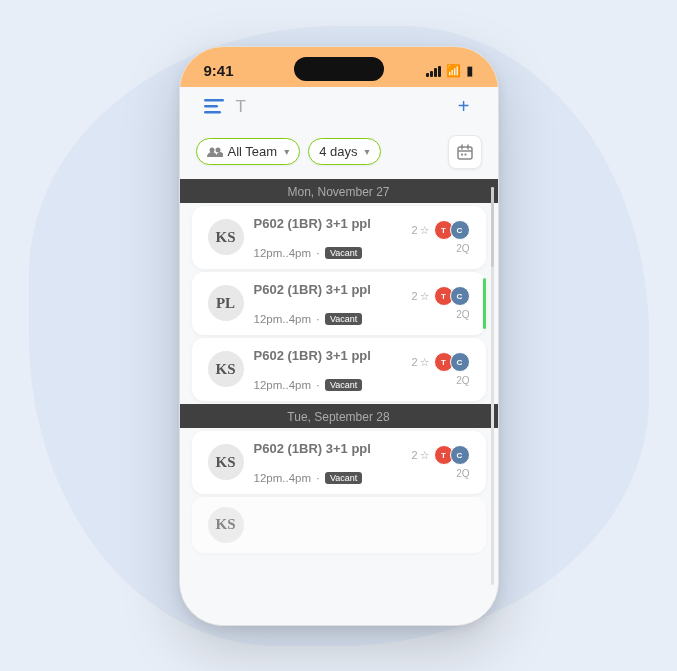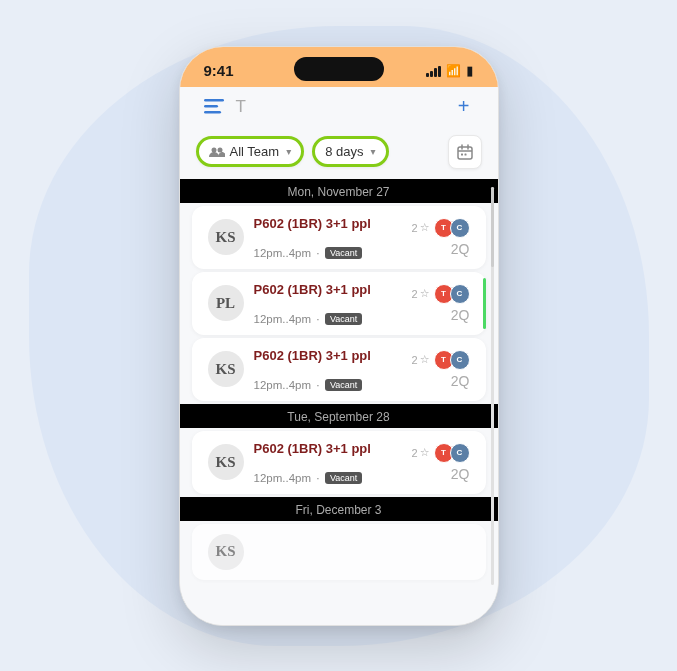--- a/index.html
+++ b/index.html
@@ -114,21 +114,21 @@
       align-items: center;
       gap: 8px;
       padding: 6px 16px 10px 16px;
       background: #f7f8fa;
     }
     .filter-btn {
       display: flex;
       align-items: center;
       gap: 5px;
       background: #fff;
-      border: 3px solid #84cc16;
+      border: 1px solid #84cc16;
       border-radius: 20px;
       padding: 5px 10px;
       font-size: 13px;
       color: #333;
       cursor: pointer;
       box-shadow: 0 1px 3px rgba(0,0,0,0.06);
     }
     .filter-btn svg {
       flex-shrink: 0;
     }
@@ -149,21 +149,21 @@
       cursor: pointer;
       box-shadow: 0 1px 3px rgba(0,0,0,0.06);
       margin-left: auto;
     }
     
     .date-divider {
       text-align: center;
       font-size: 12px;
       color: #aaa;
       padding: 6px 0 4px 0;
-      background: #000000;
+      background: #404040;
     }
     
     .scroll-area {
       overflow-y: auto;
       flex: 1;
       background: #f7f8fa;
     }
     .scroll-area::-webkit-scrollbar { display: none; }
     
     .task-card {
@@ -201,21 +201,21 @@
       flex-shrink: 0;
       font-family: Liberation Serif, serif;
     }
     .task-info {
       flex: 1;
       min-width: 0;
     }
     .task-title {
       font-size: 13px;
       font-weight: 600;
-      color: #7f1d1d;
+      color: #737373;
     }
     .task-subtitle {
       display: flex;
       align-items: center;
       gap: 5px;
       font-size: 11.5px;
       color: #888;
       margin-top: 16px;
     }
     .vacant-badge {
@@ -258,21 +258,21 @@
       justify-content: center;
       font-size: 8px;
       font-weight: 700;
       color: #fff;
       margin-left: -4px;
     }
     .user-av:first-child { margin-left: 0; }
     .user-av.red { background: #e74c3c; }
     .user-av.blue-gray { background: #5b7fa6; }
     .task-count {
-      font-size: 14px;
+      font-size: 10px;
       color: #aaa;
       font-weight: 500;
     }
     
     .scroll-track {
       position: absolute;
       right: 4px;
       top: 140px;
       bottom: 40px;
       width: 3px;
@@ -361,21 +361,21 @@
           <svg width="16" height="12" viewBox="0 0 16 12">
             <circle cx="5" cy="4" r="2.5" fill="#888"></circle>
             <circle cx="11" cy="4" r="2.5" fill="#888"></circle>
             <path d="M0 11c0-2.8 2.2-5 5-5s5 2.2 5 5" fill="#888"></path>
             <path d="M9 11c0-2.2 1.3-4.1 3-4.8.3-.1.7-.2 1-.2 1.9 0 3.5 1.5 3.9 3.5.1.5.1 1 .1 1.5" fill="#888"></path>
           </svg>
           <span>All Team</span>
           <span class="chevron-down">▾</span>
         </div>
         <div class="filter-btn">
-          <span>8 days</span>
+          <span>4 days</span>
           <span class="chevron-down">▾</span>
         </div>
         <div class="calendar-btn">
           <svg width="16" height="16" viewBox="0 0 16 16">
             <rect x="1" y="3" width="14" height="12" rx="2" fill="none" stroke="#888" stroke-width="1.5"></rect>
             <line x1="5" y1="1" x2="5" y2="5" stroke="#888" stroke-width="1.5" stroke-linecap="round"></line>
             <line x1="11" y1="1" x2="11" y2="5" stroke="#888" stroke-width="1.5" stroke-linecap="round"></line>
             <line x1="1" y1="7" x2="15" y2="7" stroke="#888" stroke-width="1.5"></line>
             <rect x="4" y="9.5" width="2" height="2" rx="0.5" fill="#888"></rect>
             <rect x="7.5" y="9.5" width="2" height="2" rx="0.5" fill="#888"></rect>
@@ -472,21 +472,20 @@
         2 <span>☆</span>
       </span>
           <div class="user-avatars">
                   <div class="user-av red" style="background:#e74c3c">T</div>
                   <div class="user-av blue-gray" style="background:#5b7fa6">C</div>
                 </div>
         </div>
         <div class="task-count">2Q</div>
       </div>
     </div>
-          <div class="date-divider">Fri, December 3</div>
           <div class="task-card" style="opacity: 0.7;">
         <div class="avatar-circle">KS</div>
       </div>
         </div>
     </div>
 
     <div class="scroll-track">
       <div class="scroll-thumb"></div>
     </div>
   </div>

